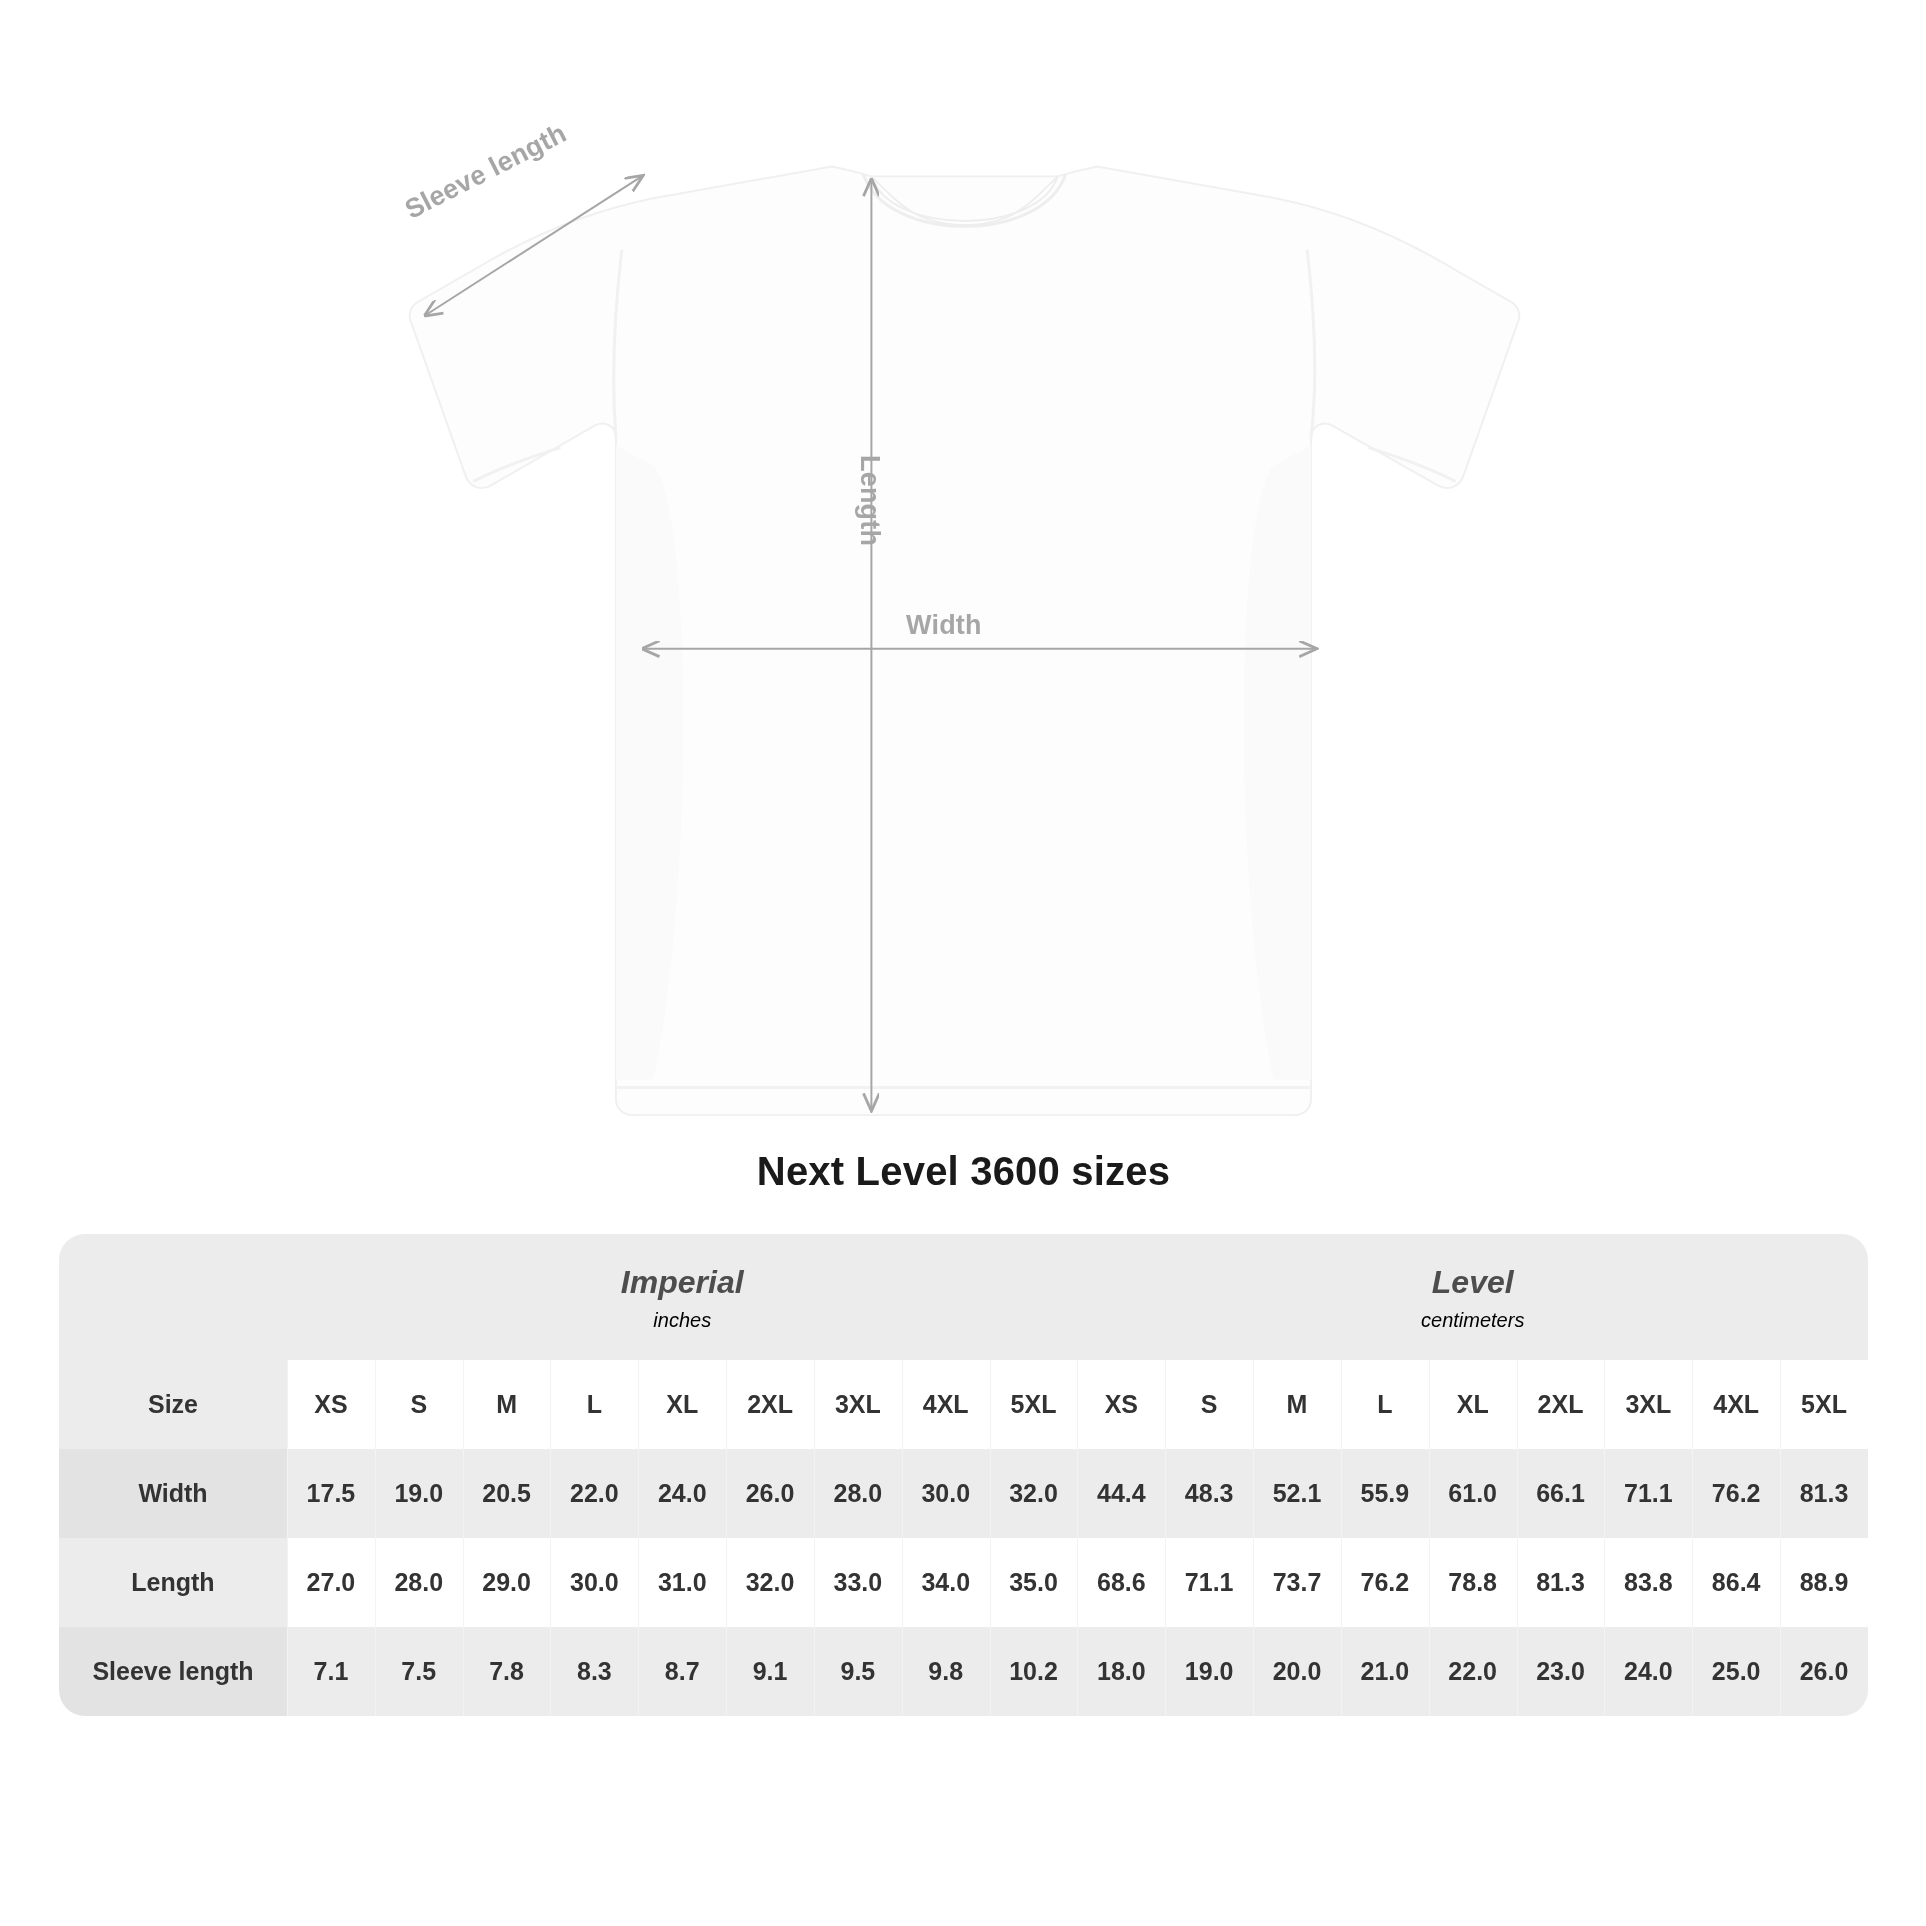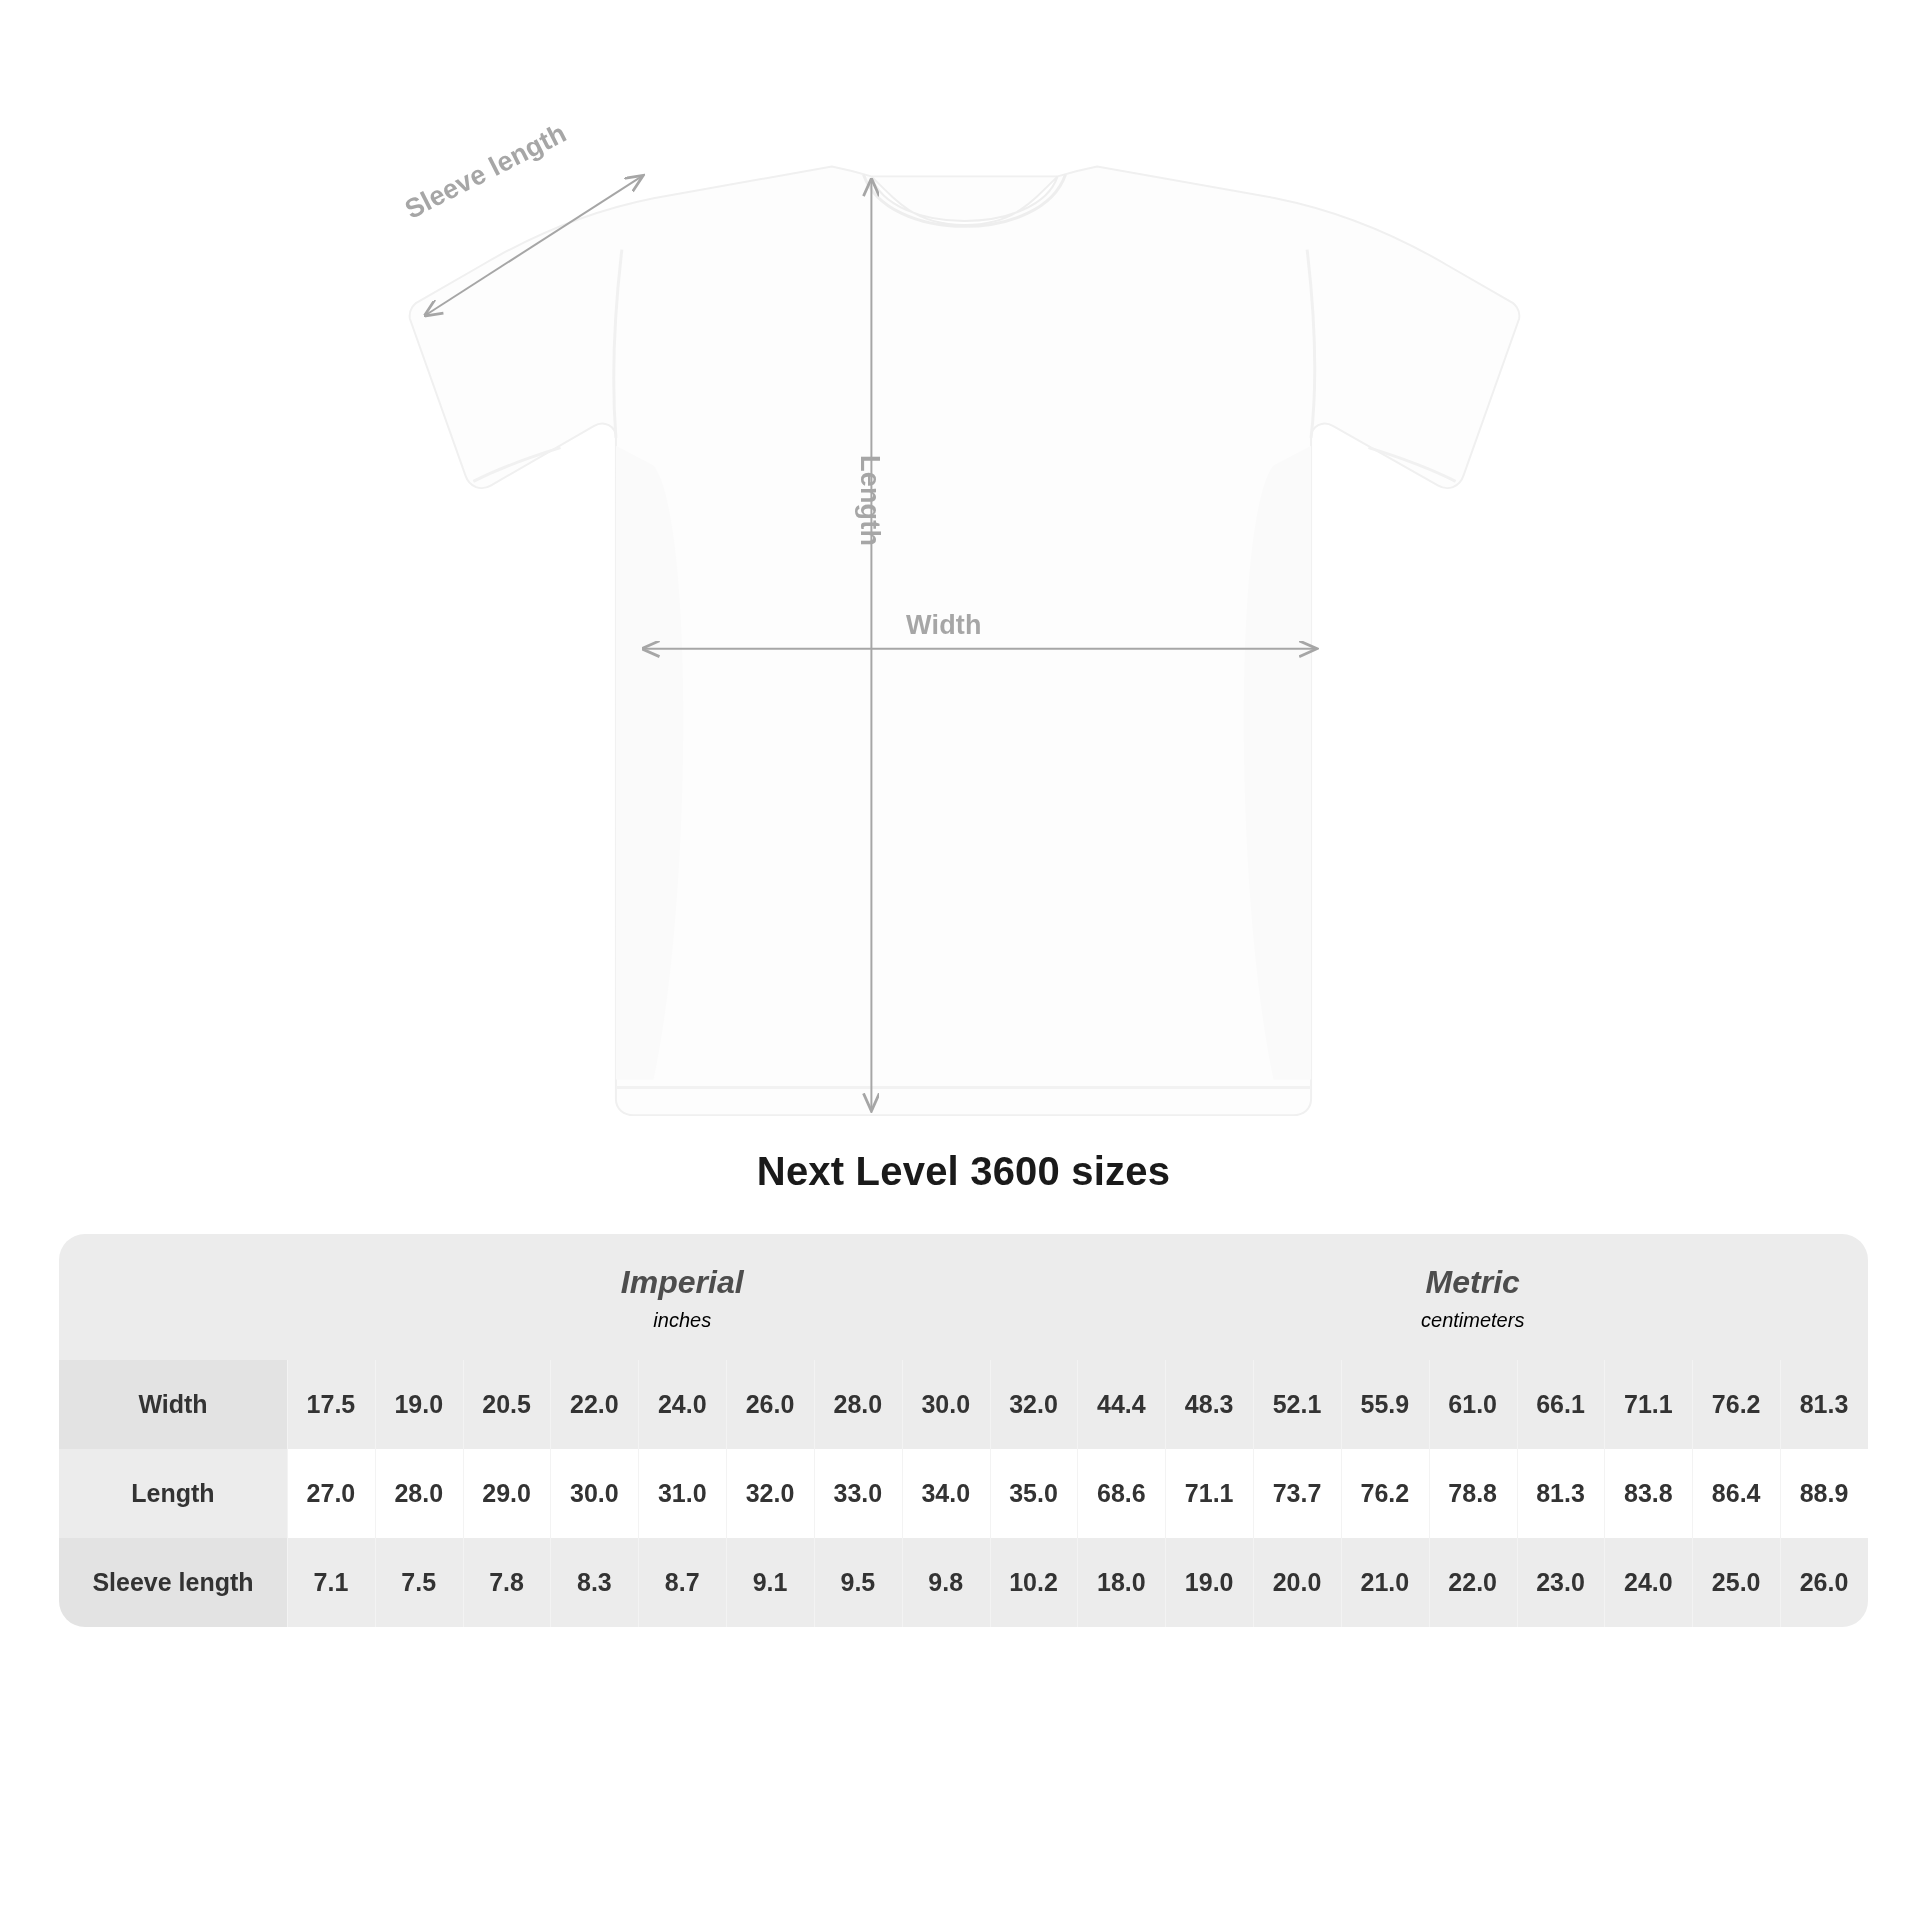--- a/index.html
+++ b/index.html
@@ -239,23 +239,44 @@
         <col class="col-label">
       </colgroup>
       <thead>
         <tr class="unit-row">
           <td class="corner-cell"></td>
           <td colspan="9">
             <span class="unit-name">Imperial</span>
             <span class="unit-sub">inches</span>
           </td>
           <td colspan="9">
-            <span class="unit-name">Metric</span>
+            <span class="unit-name">Level</span>
             <span class="unit-sub">centimeters</span>
           </td>
+        </tr>
+        <tr class="head-row">
+          <td class="rowlabel">Size</td>
+          <td class="vsep">XS</td>
+          <td class="vsep">S</td>
+          <td class="vsep">M</td>
+          <td class="vsep">L</td>
+          <td class="vsep">XL</td>
+          <td class="vsep">2XL</td>
+          <td class="vsep">3XL</td>
+          <td class="vsep">4XL</td>
+          <td class="vsep">5XL</td>
+          <td class="vsep">XS</td>
+          <td class="vsep">S</td>
+          <td class="vsep">M</td>
+          <td class="vsep">L</td>
+          <td class="vsep">XL</td>
+          <td class="vsep">2XL</td>
+          <td class="vsep">3XL</td>
+          <td class="vsep">4XL</td>
+          <td class="vsep">5XL</td>
         </tr>
       </thead>
       <tbody>
         <tr class="alt">
           <td class="rowlabel">Width</td>
           <td class="vsep">17.5</td>
           <td class="vsep">19.0</td>
           <td class="vsep">20.5</td>
           <td class="vsep">22.0</td>
           <td class="vsep">24.0</td>

